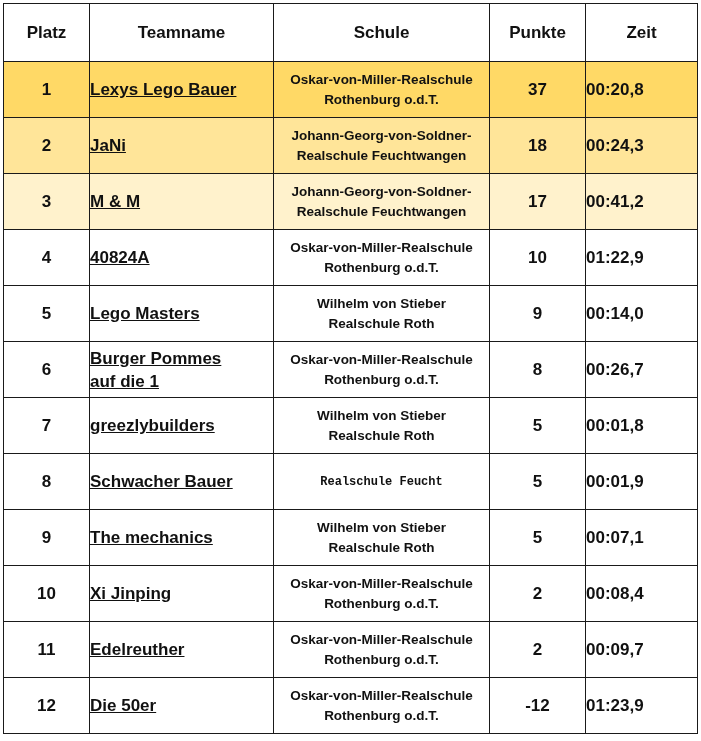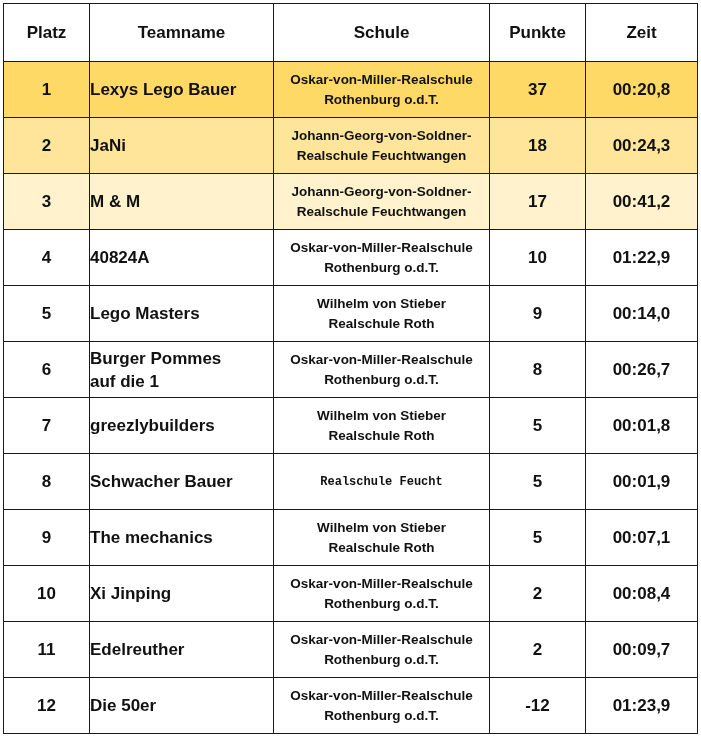--- a/index.html
+++ b/index.html
@@ -18,25 +18,25 @@
     vertical-align: middle;
   }
   th { height: 57px; font-size: 17px; text-align: center; background: #ffffff; }
   td { height: 55px; font-size: 17px; }
   col.c-platz { width: 86px; }
   col.c-team { width: 184px; }
   col.c-schule { width: 216px; }
   col.c-punkte { width: 96px; }
   col.c-zeit { width: 112px; }
   td.platz { text-align: center; }
-  td.team { padding-left: 6px; line-height: 23px; }
+  td.team { padding-left: 6px; line-height: 23px; text-decoration: underline; }
   td.schule { padding-left: 6px; font-size: 13.5px; line-height: 20px; text-align: center; }
   td.schule.small { font-size: 12px; font-family: Liberation Mono, monospace; }
   td.punkte { text-align: center; }
-  td.zeit { text-align: center; }
+  td.zeit { }
   tr.rank-1 td { background: #ffd966; }
   tr.rank-2 td { background: #ffe599; }
   tr.rank-3 td { background: #fff2cc; }
   tr.rank-other td { background: #ffffff; }
 </style>
 </head>
 <body>
 
 <table class="ranking">
   <colgroup>

